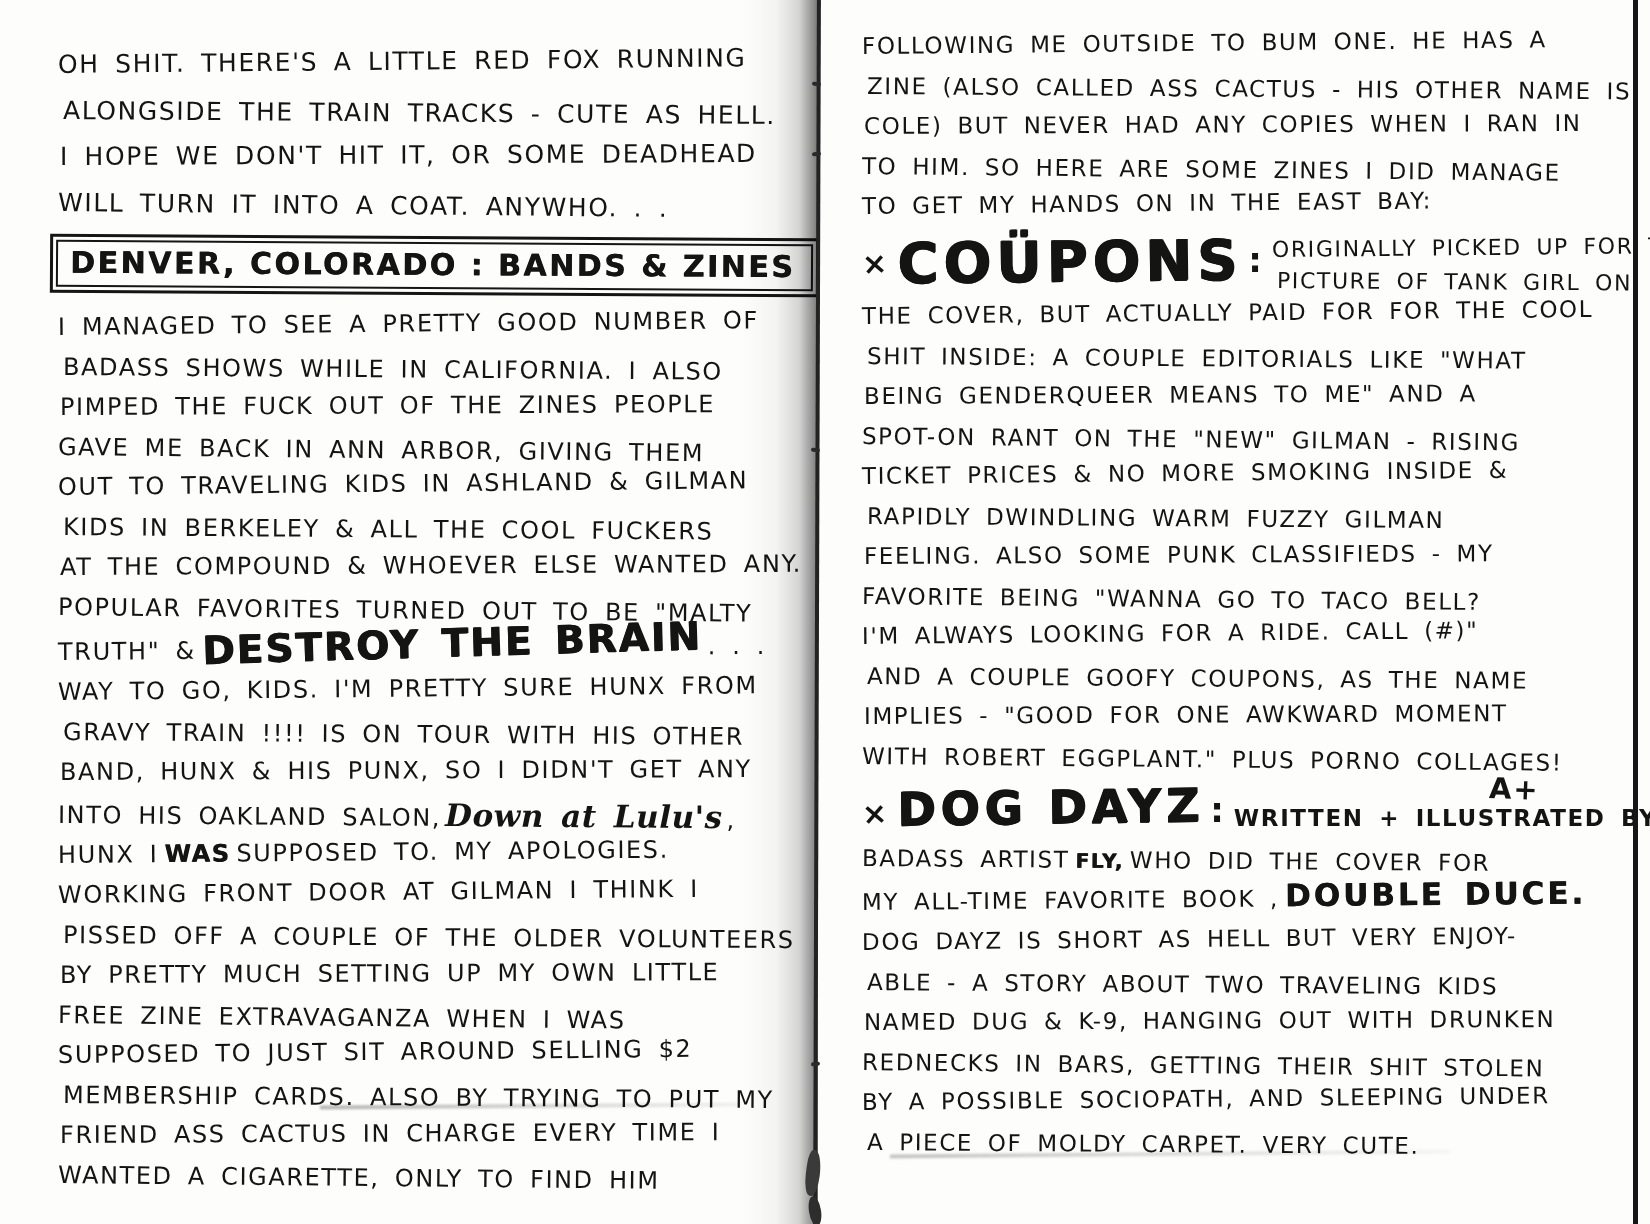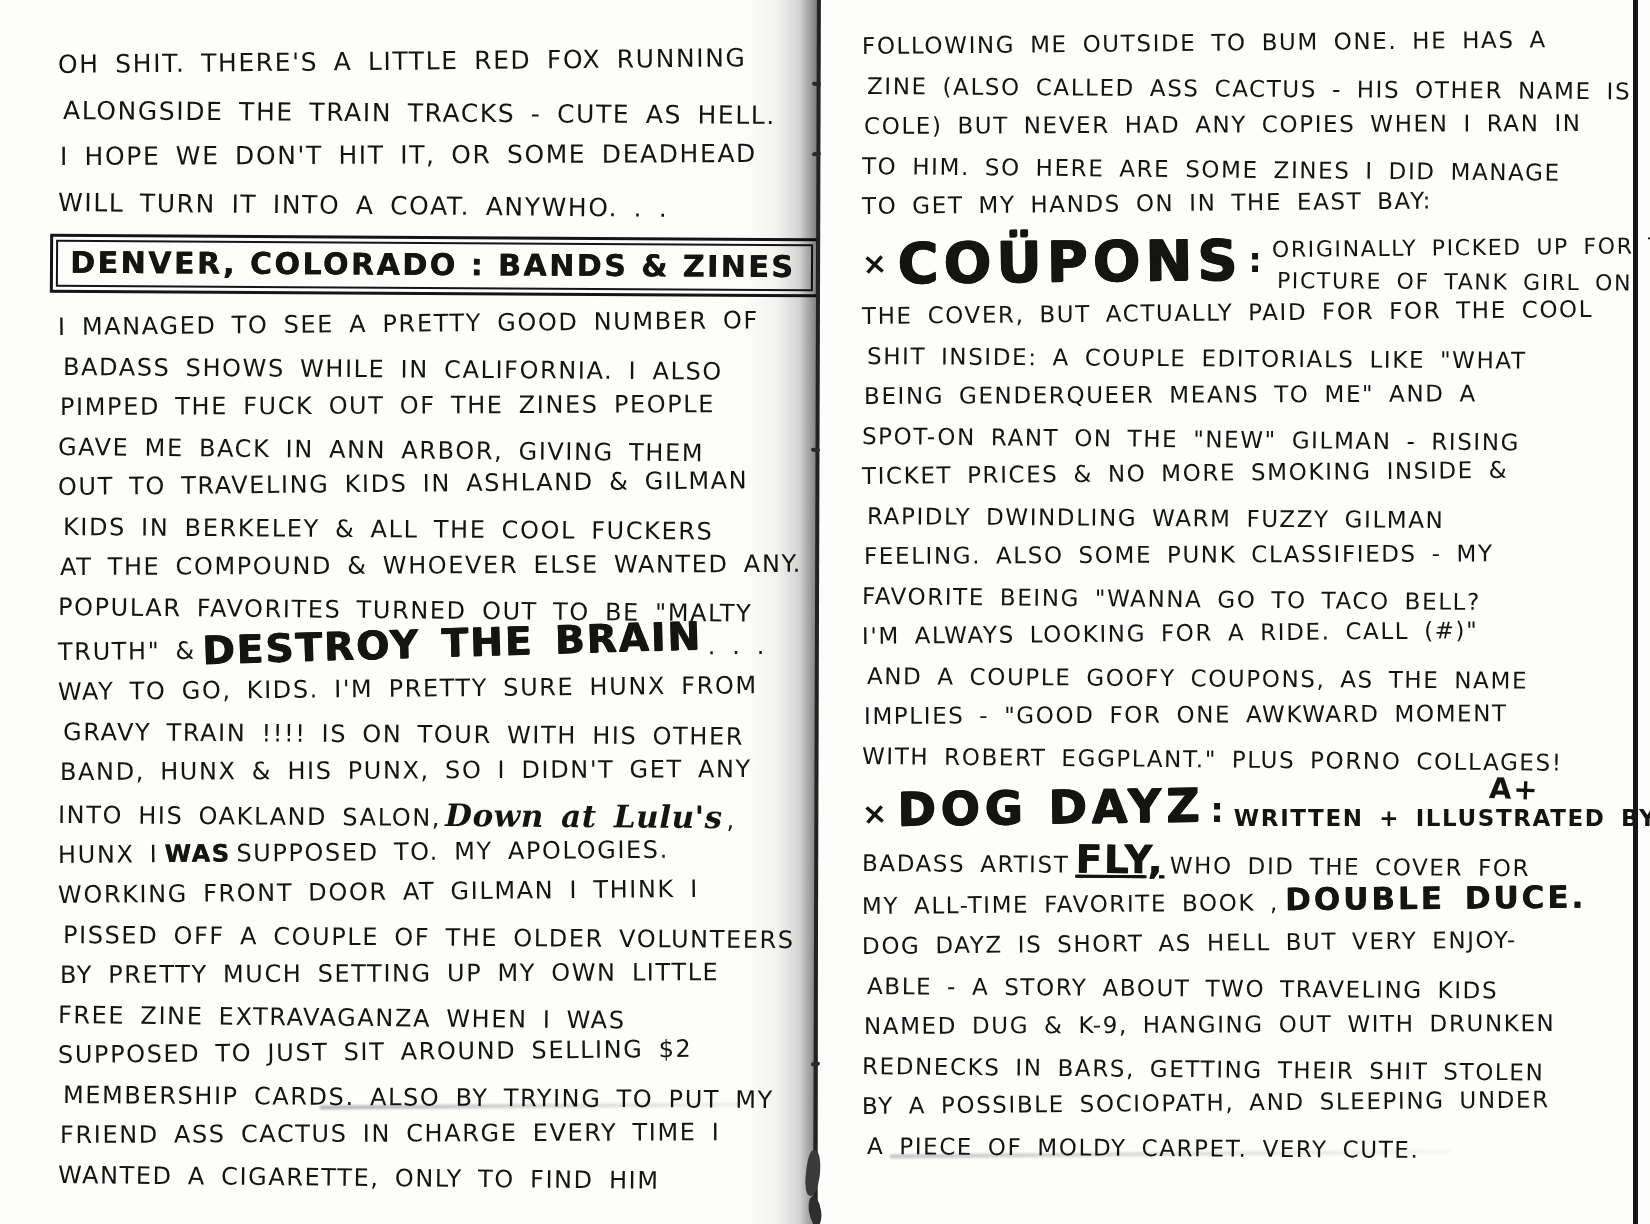--- a/index.html
+++ b/index.html
@@ -74,21 +74,21 @@
   .big-scrawl{
     display:inline-block; font-weight:bold; font-size:39px; letter-spacing:2px;
     transform:rotate(-1.2deg); text-shadow:1px 0 0 currentColor, 0 0.5px 0 currentColor;
     margin:0 6px;
   }
   .script-word{
     font-family:"DejaVu Serif", serif; font-style:italic; font-weight:bold;
     font-size:31px; letter-spacing:0.5px; margin:0 4px;
   }
   .bold-word{font-weight:bold; text-shadow:0.7px 0 0 currentColor; margin:0 6px;}
-  .fly-word{font-size:39px;text-decoration:underline;}
+  .fly-word{font-size:20px;}
   .duce-word{font-size:31px; letter-spacing:3px;}
   .zine-row{display:flex; align-items:flex-start; margin-top:6px;}
   .zine-bullet{font-size:30px; font-weight:bold; margin:14px 10px 0 0; transform:rotate(-4deg);}
   .zine-title{
     font-weight:bold; letter-spacing:5px; white-space:nowrap;
     text-shadow:1.4px 0 0 currentColor, 0 1px 0 currentColor, 0.5px 1px 0 currentColor;
   }
   .coupons-title{font-size:56px; line-height:60px; transform:rotate(-0.6deg);}
   .dog-title{font-size:46px; line-height:50px; transform:rotate(-0.8deg);}
   .title-colon{font-size:34px; font-weight:bold; margin:8px 10px 0 6px;}

